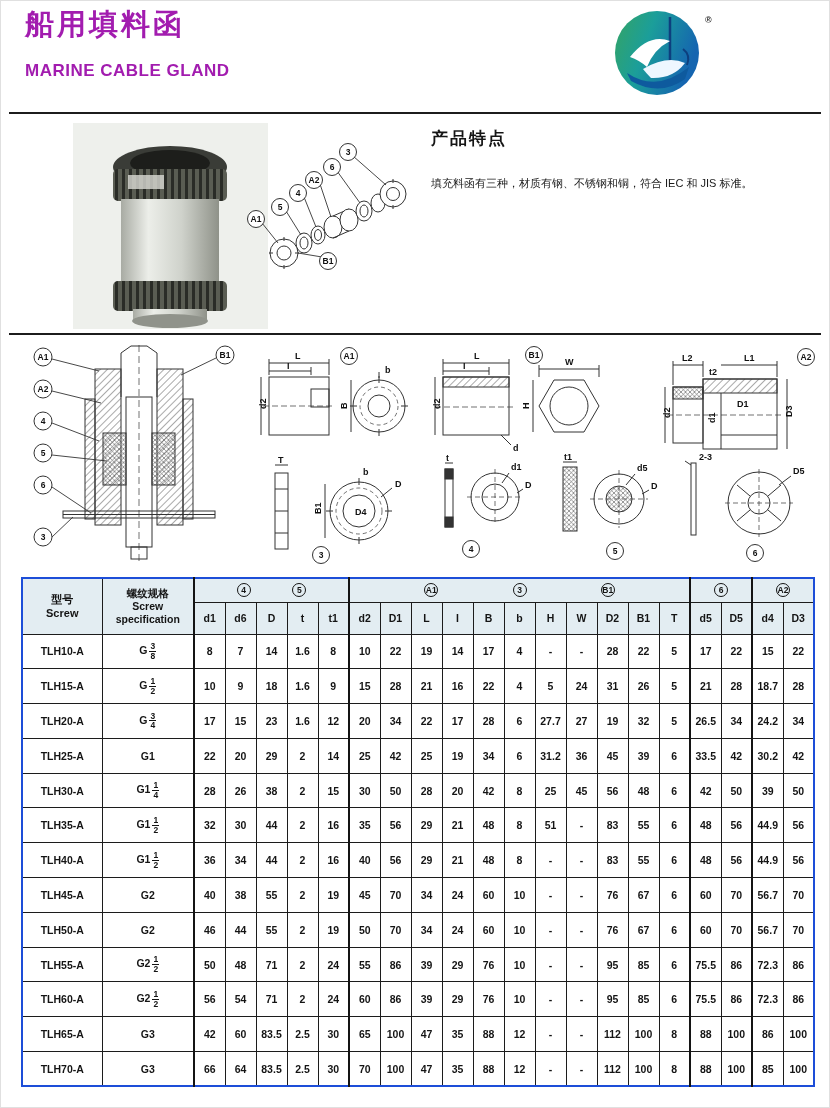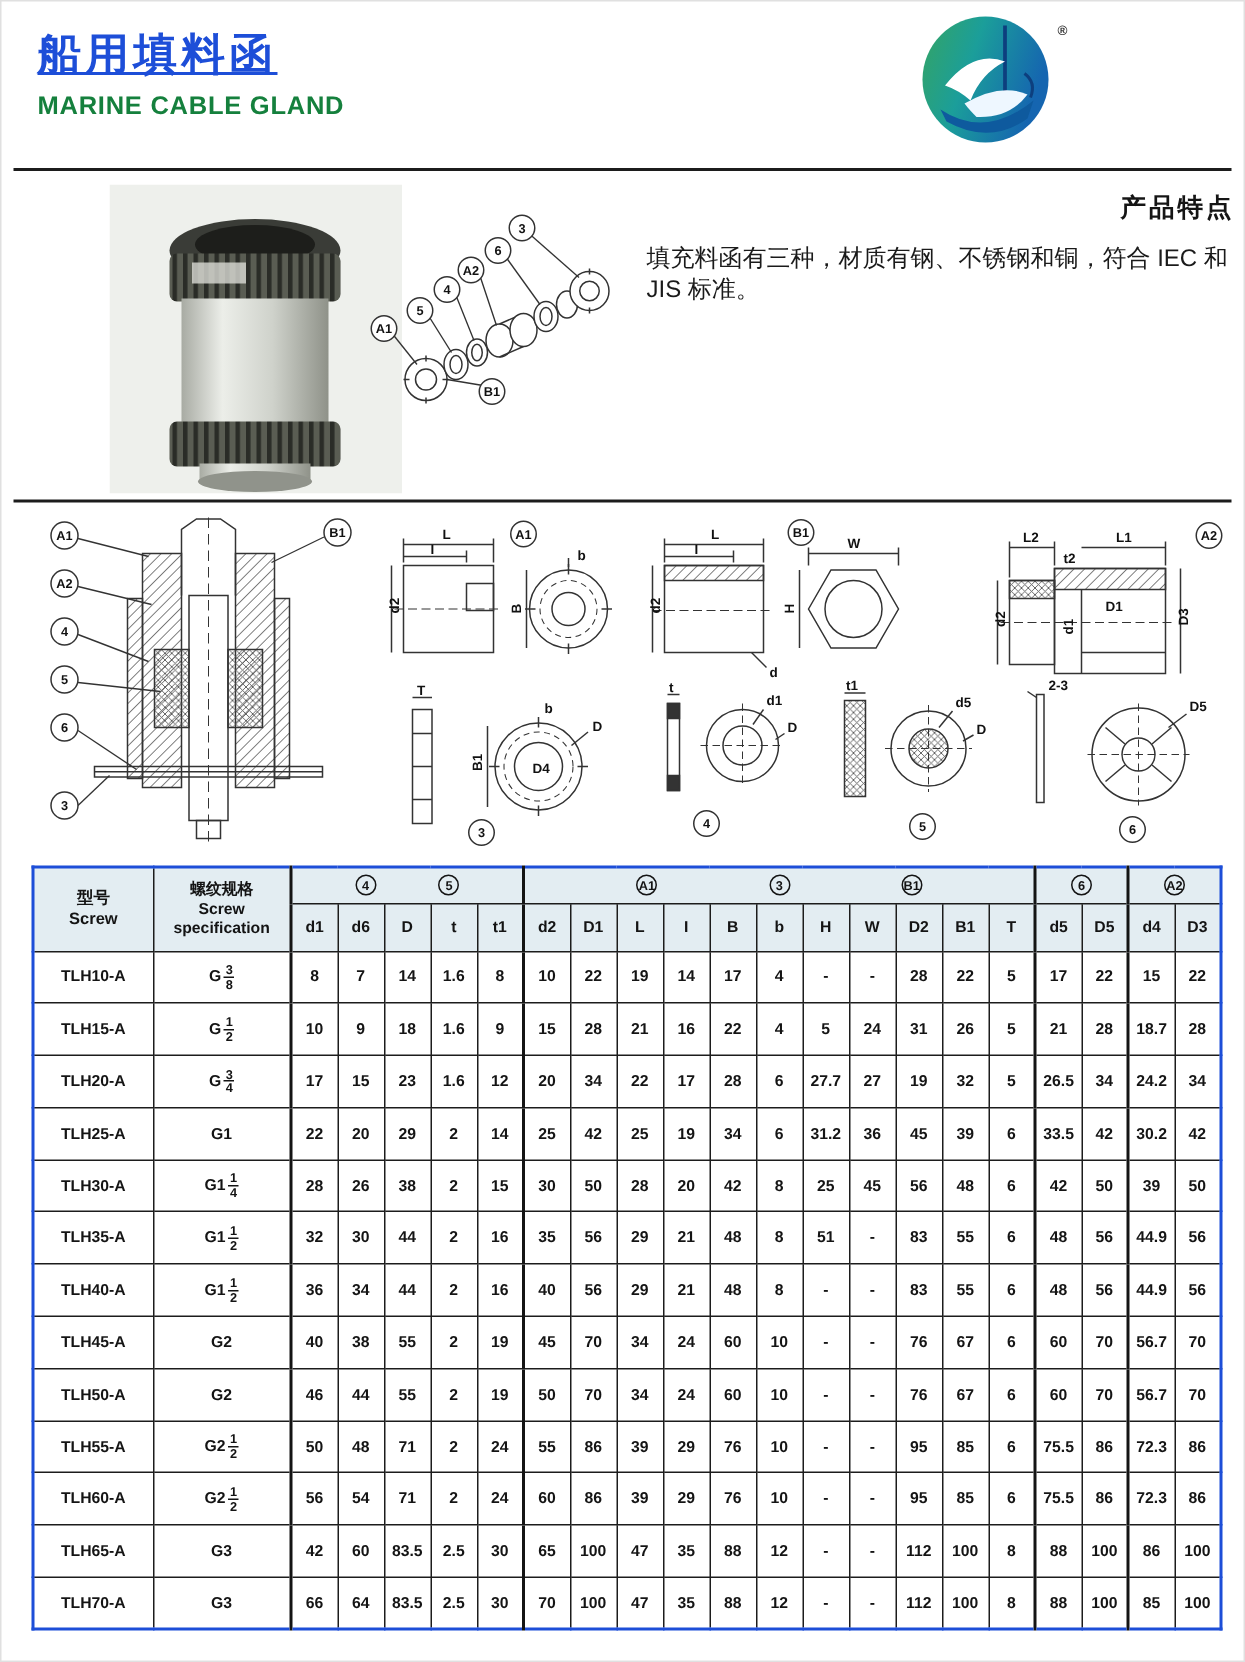--- a/index.html
+++ b/index.html
@@ -4,37 +4,37 @@
 <style>
   * { box-sizing: border-box; margin: 0; padding: 0; }
   html,body { background:#ffffff; }
   .page {
     position: relative; width: 830px; height: 1108px; margin: 0 auto;
     background: #ffffff; overflow: hidden;
     font-family: "Liberation Sans", "DejaVu Sans", sans-serif; color: #111;
     border: 1px solid #e0e0e0;
   }
   
-  .title-zh { position:absolute; left:24px; top:16px; font-size:29px; font-weight:bold;
-              color:#1d4ed8; letter-spacing:3px;text-decoration:underline; }
+  .title-zh { position:absolute; left:24px; top:4px; font-size:29px; font-weight:bold;
+              color:#a21caf; letter-spacing:3px; }
   .title-en { position:absolute; left:24px; top:60px; font-size:17px; font-weight:bold;
-              color:#15803d; letter-spacing:0.5px; }
+              color:#a21caf; letter-spacing:0.5px; }
   .logo-wrap { position:absolute; left:612px; top:4px; width:210px; height:100px; }
   .logo-reg { position:absolute; left:92px; top:10px; font-size:9px; color:#333; font-weight:bold;}
   .logo-text { position:absolute; left:100px; top:26px; width:110px; line-height:1.25; }
   .logo-zh { font-size:8.5px; font-weight:bold; color:#2b66ad; white-space:nowrap; }
   .logo-en { font-size:6.8px; font-weight:bold; color:#1d4f93; white-space:nowrap; }
   .logo-url { font-size:7.2px; color:#444; white-space:nowrap; }
   .logo-url:first-of-type { margin-top:6px; }
   .rule { position:absolute; left:8px; right:8px; height:2px; background:#1c1c1c; }
   #rule1 { top:111px; } #rule2 { top:332px; }
   
   .features { position:absolute; left:430px; top:126px; width:392px; }
-  .feat-h-zh { font-size:17px; font-weight:bold; color:#151515; letter-spacing:2px;text-align:right; }
-  .feat-zh  { margin-top:12px; font-size:16px; color:#1a1a1a; }
+  .feat-h-zh { font-size:17px; font-weight:bold; color:#151515; letter-spacing:2px; }
+  .feat-zh  { margin-top:26px; font-size:11px; color:#1a1a1a; }
   .feat-h-en { margin-top:16px; font-size:19px; font-weight:bold; color:#151515; }
   .feat-en  { margin-top:7px; font-size:12px; line-height:1.45; color:#1a1a1a; }
   
   .photo-svg { position:absolute; left:72px; top:122px; }
   .exploded-svg { position:absolute; left:235px; top:132px; }
   .drawings-svg { position:absolute; left:10px; top:340px; }
   svg text.dim { font-family:"Liberation Sans","DejaVu Sans",sans-serif;
                  font-size:9px; font-weight:bold; fill:#111; }
   svg text.co  { font-family:"Liberation Sans","DejaVu Sans",sans-serif;
                  font-size:8.5px; font-weight:bold; fill:#111; text-anchor:middle; }

